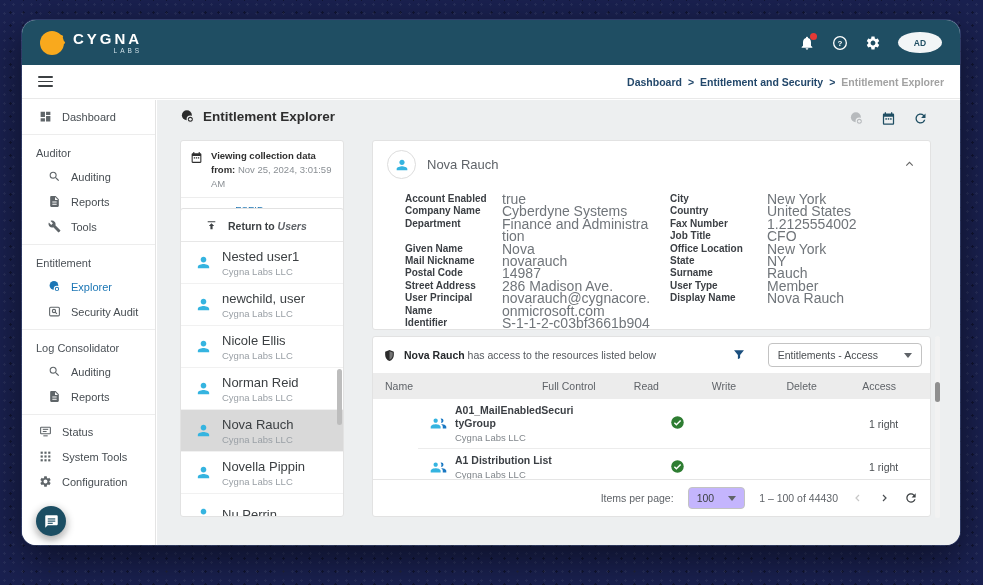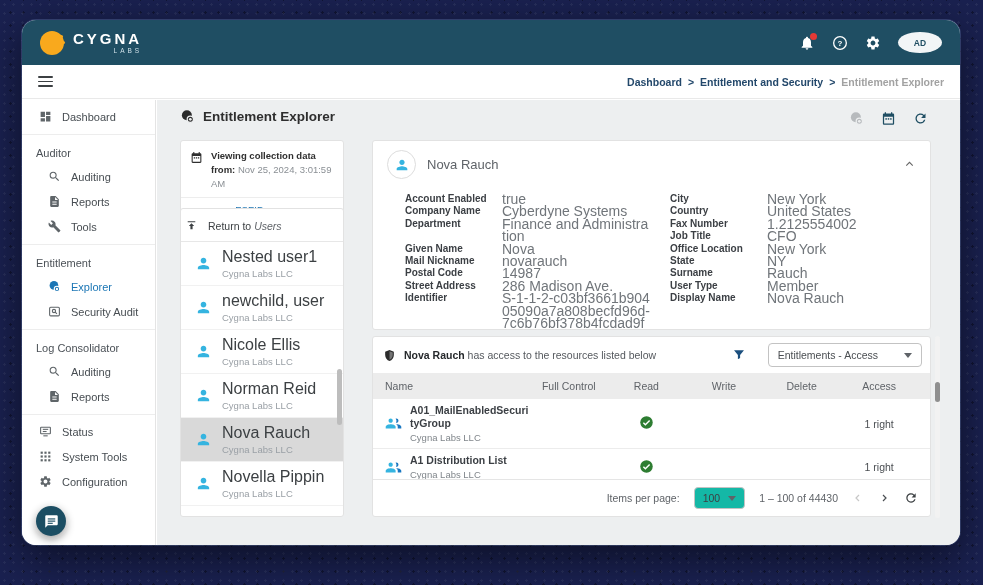--- a/index.html
+++ b/index.html
@@ -64,27 +64,27 @@
   .coll-top{display:flex;gap:8px;padding:8px 9px 7px;}
   .coll-top .c-ic{flex:0 0 13px;color:#2f2f2f;margin-top:1px;}
   .coll-text{font-size:9.5px;line-height:1.45;color:#8a8f94;}
   .coll-text b{color:#2f2f2f;}
   .coll-path{border-top:1px solid #ededed;padding:6px 9px;font-size:9.5px;display:flex;align-items:center;gap:4px;}
   .coll-link{color:#2077b4;cursor:pointer;}
   .coll-sep{color:#2077b4;}
   .coll-path .funnel{margin-left:6px;color:#1b4f7e;display:flex;cursor:pointer;}
 
   .userlist-card{position:absolute;left:0;top:68px;right:0;bottom:0;overflow:hidden;}
-  .return-row{display:flex;align-items:center;gap:10px;padding:10px 12px 9px 4px;border-bottom:1px solid #e7e7e7;font-size:10.5px;color:#3c4043;cursor:pointer;}
+  .return-row{display:flex;align-items:center;gap:10px;padding:10px 12px 9px 24px;border-bottom:1px solid #e7e7e7;font-size:10.5px;color:#3c4043;cursor:pointer;font-weight:bold;}
   .return-row .r-ic{color:#3c4043;display:flex;}
   .return-row i{font-style:italic;color:#5f6368;}
   .u-item{display:flex;align-items:center;gap:10px;padding:6px 10px 6px 14px;border-bottom:1px solid #f1f1f1;cursor:pointer;min-height:29px;}
   .u-item.selected{background:#d9d9d9;}
   .u-ic{flex:0 0 17px;color:#35b4e0;display:flex;}
-  .u-nm{font-size:16px;color:#3c4043;}
+  .u-nm{font-size:13px;color:#3c4043;}
   .u-org{font-size:9.5px;color:#9aa0a6;margin-top:2px;}
   .u-scroll{position:absolute;right:1px;top:160px;width:5px;height:56px;border-radius:3px;background:#bdbdbd;}
 
   
   .col-right{position:absolute;left:215px;top:40px;width:559px;bottom:28px;}
   .details-card{position:absolute;left:0;top:0;right:0;height:190px;overflow:hidden;}
   .det-head{display:flex;align-items:center;padding:9px 14px 6px;}
   .det-avatar{width:27px;height:27px;border-radius:50%;border:1px solid #ddd;display:flex;align-items:center;justify-content:center;color:#35b4e0;background:#fff;}
   .det-name{font-size:13px;color:#5f6368;margin-left:11px;}
   .det-collapse{margin-left:auto;color:#666;cursor:pointer;display:flex;}
@@ -98,29 +98,29 @@
   .res-head{display:flex;align-items:center;padding:6px 8px 6px 10px;gap:8px;}
   .res-title{font-size:10.5px;color:#55595e;}
   .res-title b{color:#26292c;}
   .res-head .sh-ic{color:#2b2b2b;display:flex;}
   .res-head .funnel{margin-left:auto;color:#1b4f7e;display:flex;cursor:pointer;}
   .res-select{margin-left:14px;border:1px solid #c3c3c3;border-radius:4px;padding:5px 9px;font-size:10.5px;color:#4a4e52;display:flex;align-items:center;gap:26px;cursor:pointer;background:#fff;}
   .caret{width:0;height:0;border-left:4px solid transparent;border-right:4px solid transparent;border-top:5px solid #5f6368;}
   .res-cols{display:flex;align-items:center;background:#ececec;padding:7px 12px;font-size:10.5px;color:#5f6368;}
   .res-cols .c-name{flex:0 0 145px;}
   .res-cols .c-mid{flex:1;text-align:center;}
-  .res-body{flex:1;overflow:hidden;}
+  .res-body{flex:1;overflow:hidden;margin-left:45px;}
   .r-row{display:flex;align-items:center;padding:5px 12px;border-bottom:1px solid #ececec;}
   .r-name-cell{flex:0 0 145px;display:flex;gap:8px;align-items:center;}
   .g-ic{flex:0 0 17px;color:#2b96cc;display:flex;}
   .r-nm{font-size:10.5px;font-weight:bold;color:#3b3f44;word-break:break-all;line-height:1.25;}
   .r-org{font-size:9.5px;color:#80868b;margin-top:2px;}
   .r-col{flex:1;text-align:center;display:flex;justify-content:center;align-items:center;font-size:10.5px;color:#4a4e52;}
   .res-foot{border-top:1px solid #e5e5e5;display:flex;align-items:center;justify-content:flex-end;gap:14px;padding:7px 12px;font-size:10.5px;color:#5f6368;}
-  .pp-select{border:1px solid #c3c3c3;border-radius:4px;padding:4px 8px;display:flex;align-items:center;gap:8px;cursor:pointer;background:#14b8a6;color:#3c4043;}
+  .pp-select{border:1px solid #c3c3c3;border-radius:4px;padding:4px 8px;display:flex;align-items:center;gap:14px;cursor:pointer;background:#c4b5fd;color:#3c4043;}
   .pg-ic{display:flex;cursor:pointer;}
   .pg-ic.disabled{cursor:default;}
   .res-scroll-track{position:absolute;left:563px;top:196px;width:5px;height:182px;background:#f2f2f2;border-radius:3px;}
   .res-scroll-thumb{position:absolute;left:0;top:46px;width:5px;height:20px;background:#8f8f8f;border-radius:3px;}
 
   
   .fab{position:absolute;left:36px;top:506px;width:30px;height:30px;border-radius:50%;background:#1c4e63;display:flex;align-items:center;justify-content:center;color:#fff;cursor:pointer;
     box-shadow:0 0 0 3px rgba(255,255,255,.13),0 3px 8px rgba(0,0,0,.45);}
 </style>
 </head>
@@ -487,20 +487,24 @@
                 </div>
                 <div class="frow">
                   <span class="flabel">Postal Code</span>
                   <span class="fvalue">14987</span>
                 </div>
                 <div class="frow">
                   <span class="flabel">Street Address</span>
                   <span class="fvalue">286 Madison Ave.</span>
                 </div>
                 <div class="frow">
+                  <span class="flabel">User Principal Name</span>
+                  <span class="fvalue">novarauch@cygnacore.onmicrosoft.com</span>
+                </div>
+                <div class="frow">
                   <span class="flabel">Identifier</span>
                   <span class="fvalue">S-1-1-2-c03bf3661b90405090a7a808becfd96d-7c6b76bf378b4fcdad9f542be79e2c38</span>
                 </div>
               </div>
             <div class="fcol" id="fields-right">
                 <div class="frow">
                   <span class="flabel">City</span>
                   <span class="fvalue">New York</span>
                 </div>
                 <div class="frow">

